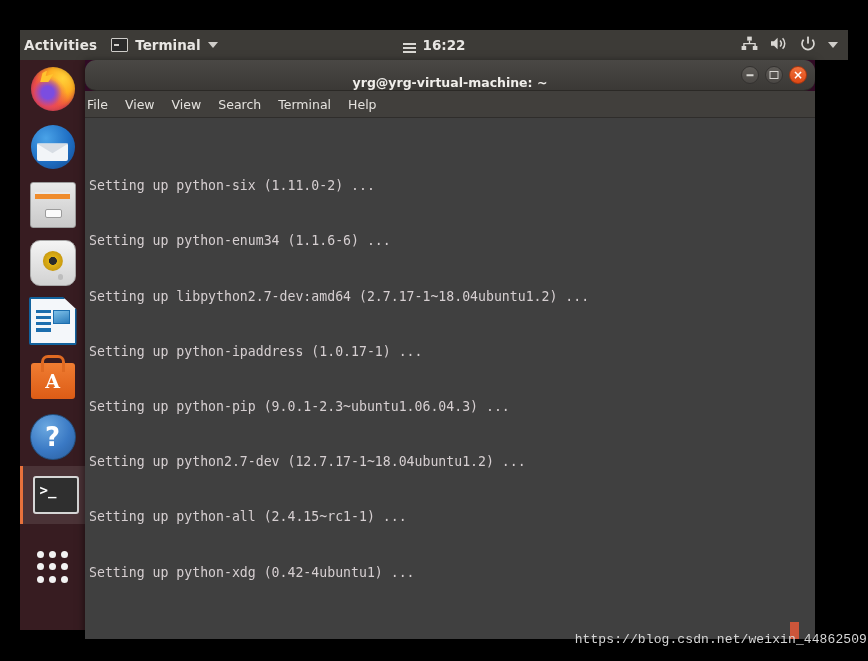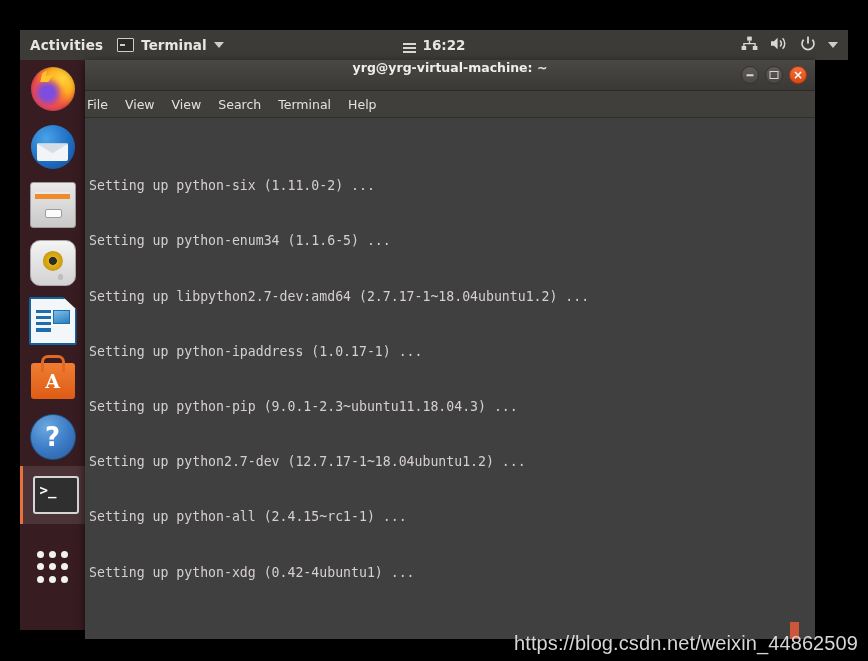--- a/index.html
+++ b/index.html
@@ -33,21 +33,21 @@
     align-items: center;
     color: #e8e6e3;
     font-size: 13.5px;
     font-weight: bold;
     user-select: none;
   }
   #topbar .tb-left {
     display: flex;
     align-items: center;
     gap: 14px;
-    padding-left: 10px;
+    padding-left: 4px;
   }
   #topbar .tb-center {
     position: absolute;
     left: 0; right: 0;
     display: flex;
     justify-content: center;
     align-items: flex-end;
     gap: 7px;
     pointer-events: none;
   }
@@ -325,25 +325,26 @@
     width: 730px; height: 578px;
     background: #300a24;
     box-shadow: 0 2px 8px rgba(0,0,0,0.6);
   }
   #terminal-titlebar {
     position: relative;
     height: 30px;
     background: linear-gradient(180deg, #4a4845 0%, #3b3936 100%);
     border-bottom: 1px solid #2b2926;
     display: flex;
-    align-items: flex-start;
+    align-items: flex-end;
     justify-content: center;
     color: #f0eeea;
     font-size: 12.5px;
     font-weight: bold;
+    border-radius: 11px;
   }
   .winbtns {
     position: absolute;
     right: 8px; top: 0;
     height: 30px;
     display: flex;
     align-items: center;
     gap: 6px;
   }
   .winbtn {
@@ -415,25 +416,25 @@
     right: 16px;
     bottom: 0px;
     width: 9px;
     height: 17px;
     background: #cc553a;
   }
 
   
   #watermark {
     position: absolute;
-    right: 10px;
+    right: 1px;
     top: 632px;
     color: #d6d6d6;
-    font-size: 20px;
-    font-family: Liberation Sans, sans-serif;
+    font-size: 13px;
+    font-family: Liberation Mono, monospace;
     letter-spacing: .1px;
   }
 </style>
 </head>
 <body>
 
 <div id="desktop">
 
   <div id="topbar">
     <div class="tb-left">
@@ -537,24 +538,24 @@
       <span class="mi">View</span>
       <span class="mi">Search</span>
       <span class="mi">Terminal</span>
       <span class="mi">Help</span>
     </div>
 
     <div id="terminal-body">
       <div id="term-lines">
 
         <div class="tl"><span class="plain">Setting up python-six (1.11.0-2) ...</span></div>
-        <div class="tl"><span class="plain">Setting up python-enum34 (1.1.6-5) ...</span></div>
+        <div class="tl"><span class="plain">Setting up python-enum34 (1.1.6-6) ...</span></div>
         <div class="tl"><span class="plain">Setting up libpython2.7-dev:amd64 (2.7.17-1~18.04ubuntu1.2) ...</span></div>
         <div class="tl"><span class="plain">Setting up python-ipaddress (1.0.17-1) ...</span></div>
-        <div class="tl"><span class="plain">Setting up python-pip (9.0.1-2.3~ubuntu11.18.04.3) ...</span></div>
+        <div class="tl"><span class="plain">Setting up python-pip (9.0.1-2.3~ubuntu1.06.04.3) ...</span></div>
         <div class="tl"><span class="plain">Setting up python2.7-dev (12.7.17-1~18.04ubuntu1.2) ...</span></div>
         <div class="tl"><span class="plain">Setting up python-all (2.4.15~rc1-1) ...</span></div>
         <div class="tl"><span class="plain">Setting up python-xdg (0.42-4ubuntu1) ...</span></div>
         
         
         
         
         
         
         

